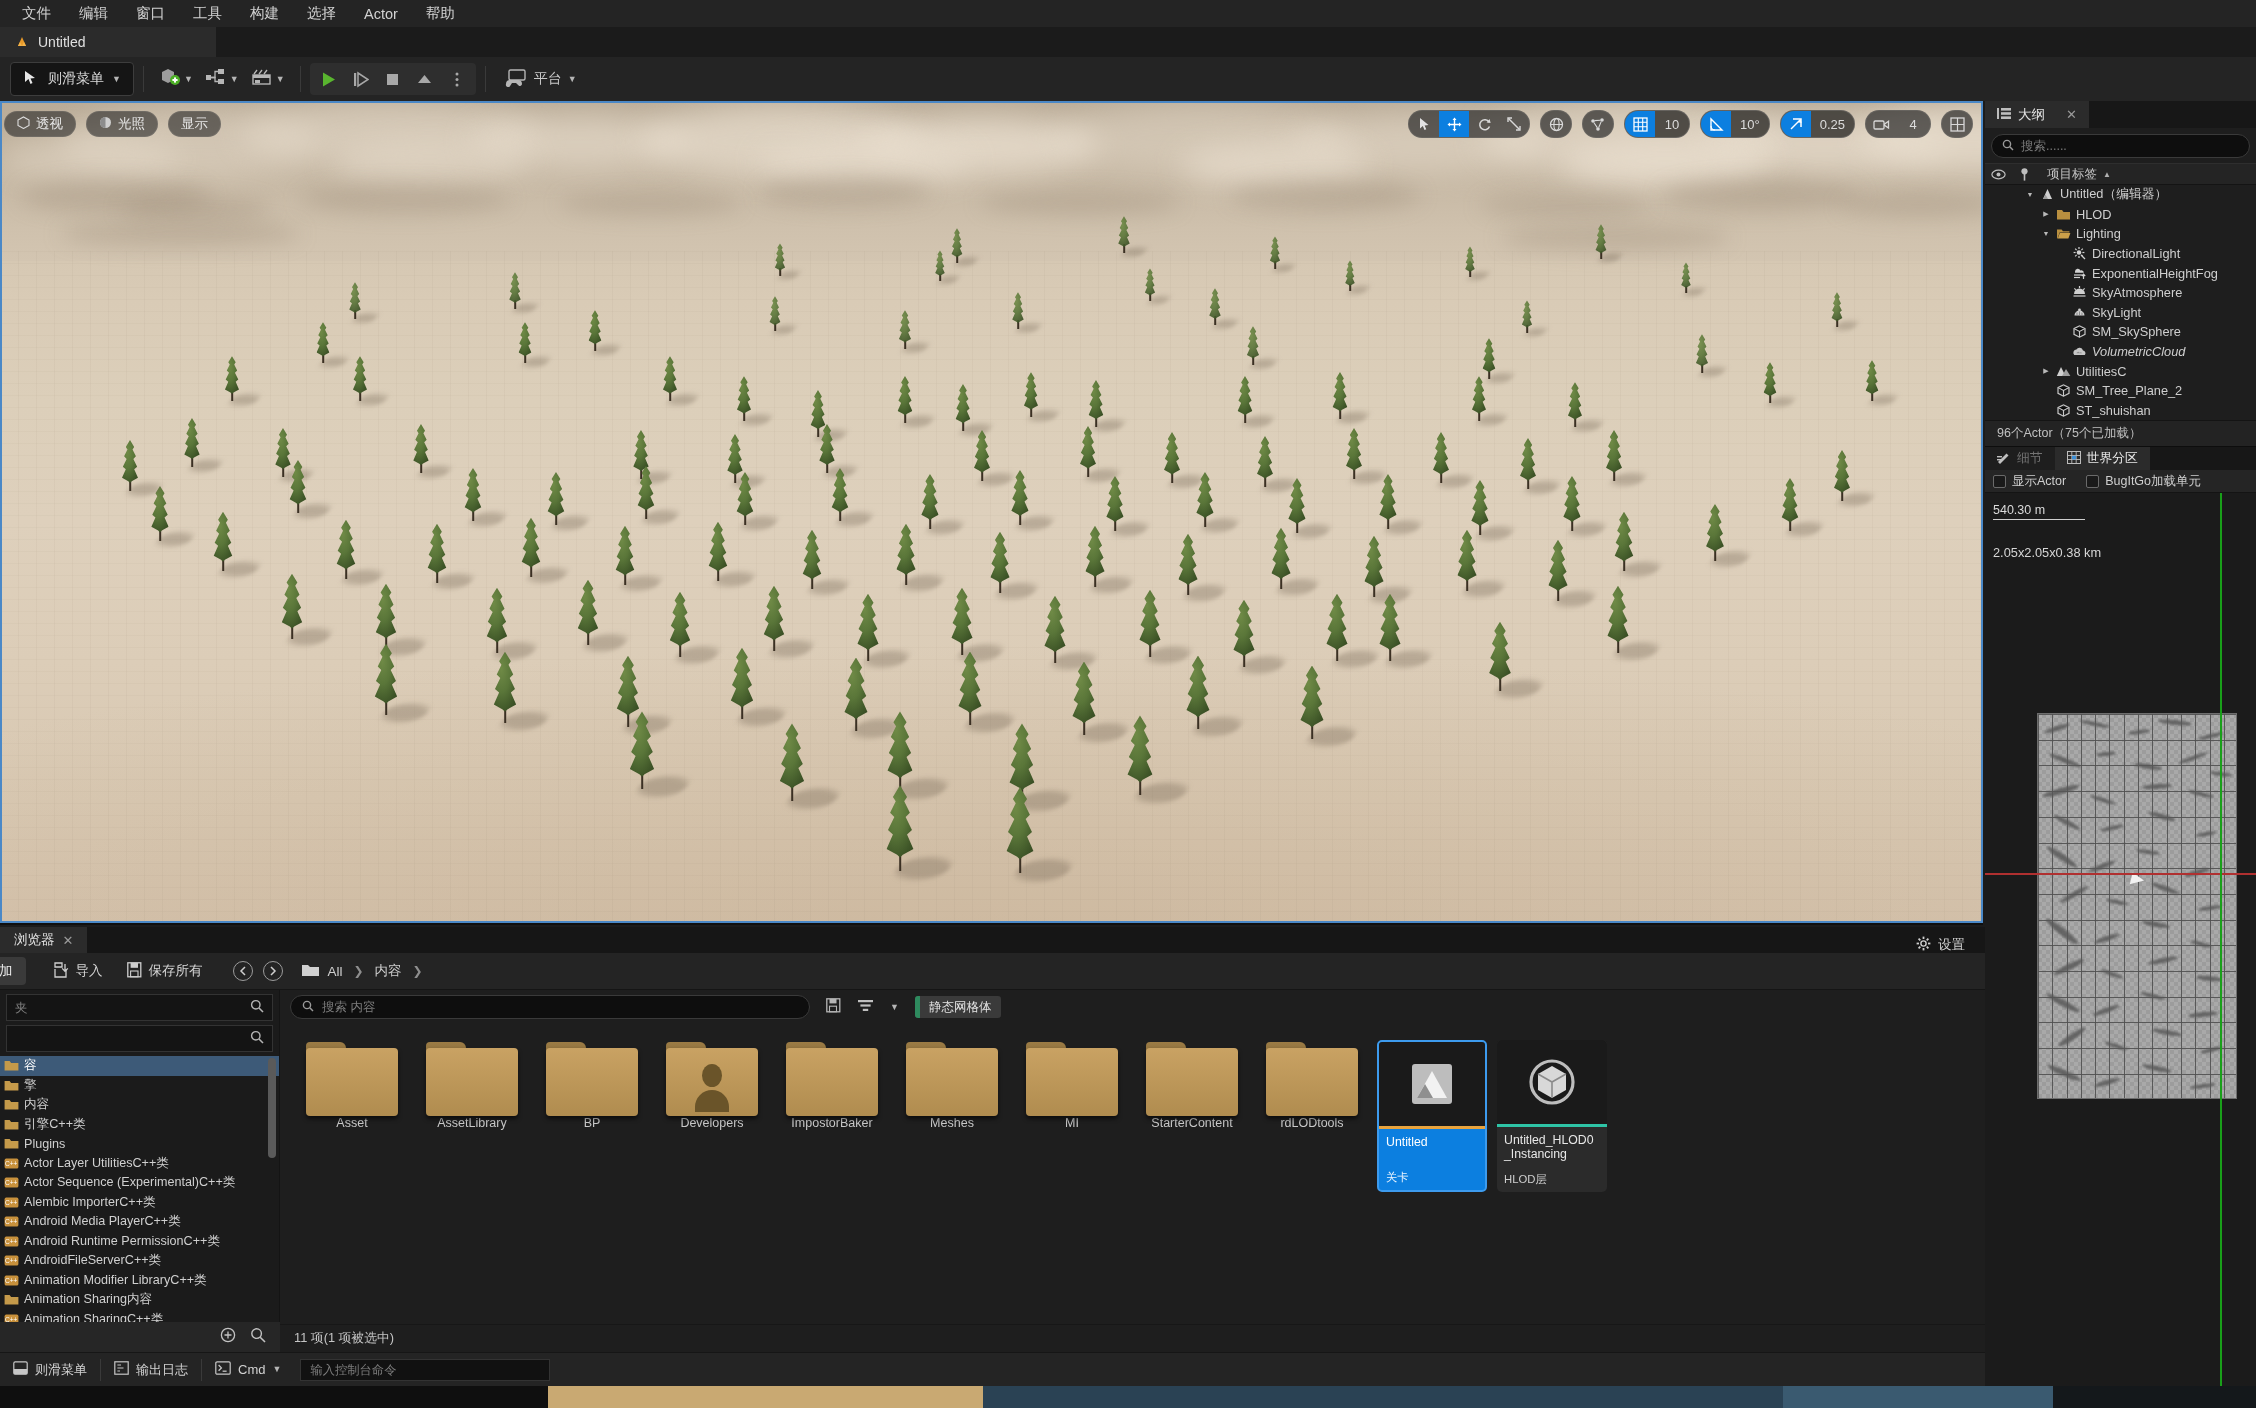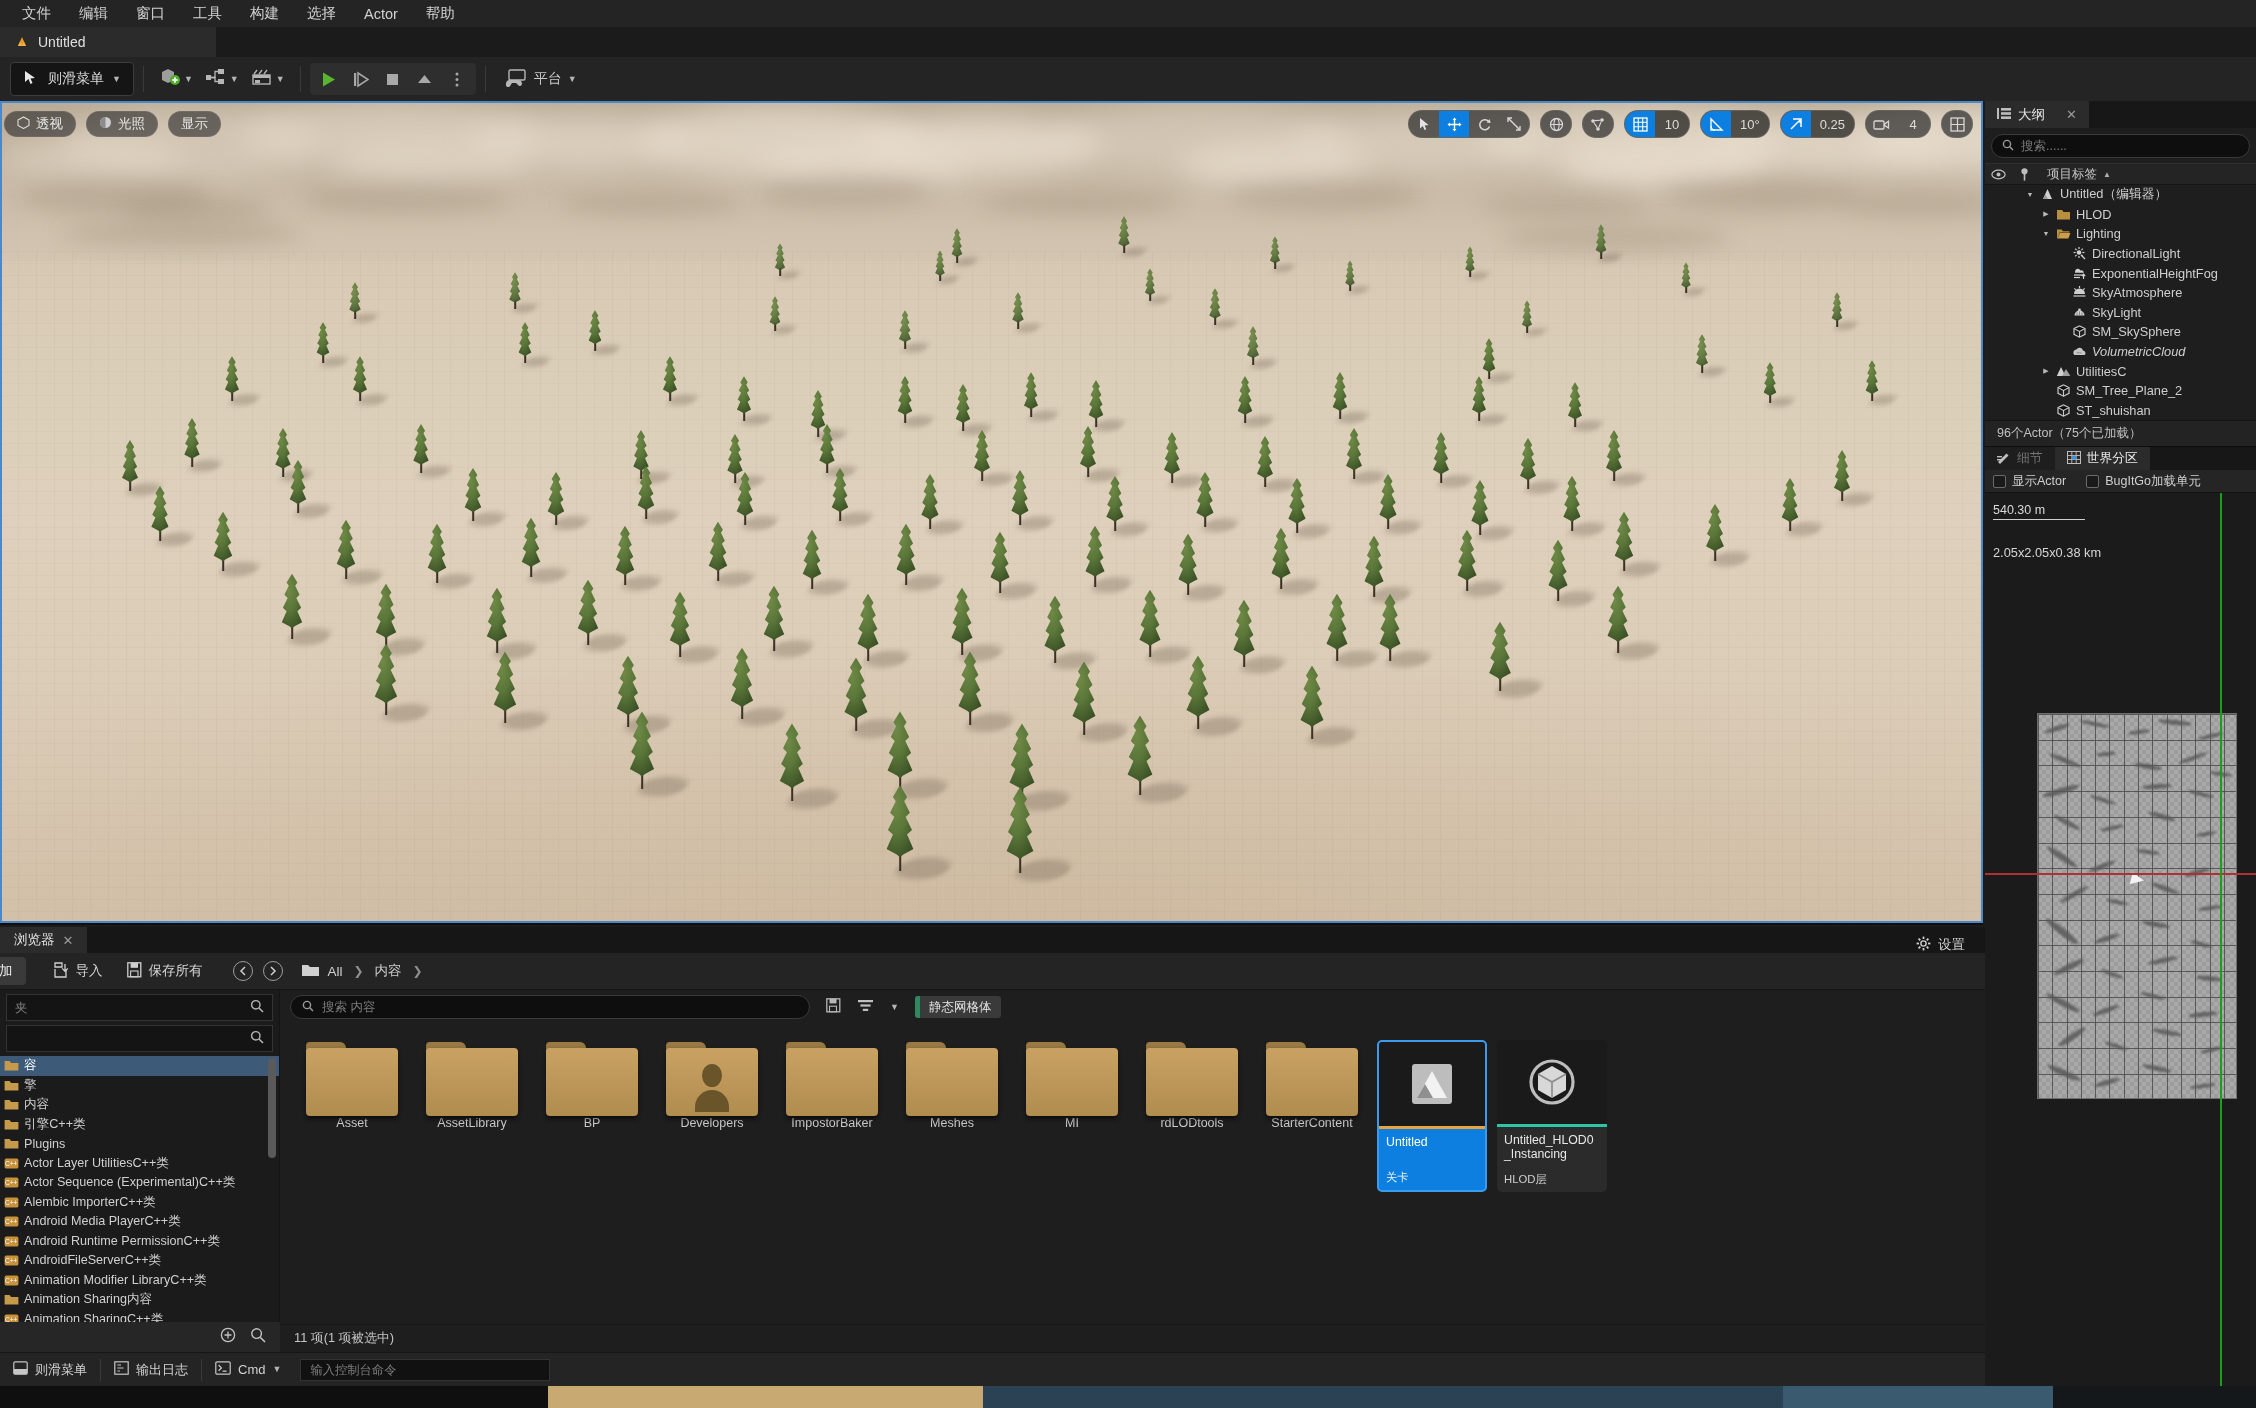--- a/index.html
+++ b/index.html
@@ -1805,28 +1805,28 @@
                 <div class="tab"></div>
                 <div class="back"></div>
               </div>
               <div class="tile-label">MI</div>
             </div>
             <div class="tile">
               <div class="folder-ic">
                 <div class="tab"></div>
                 <div class="back"></div>
               </div>
-              <div class="tile-label">rdLODtools</div>
+              <div class="tile-label">StarterContent</div>
             </div>
             <div class="tile">
               <div class="folder-ic">
                 <div class="tab"></div>
                 <div class="back"></div>
               </div>
-              <div class="tile-label">StarterContent</div>
+              <div class="tile-label">rdLODtools</div>
             </div>
             <div class="tile">
               <div class="asset-tile selected">
                 <div class="asset-thumb">
                   <svg width="52" height="48" viewBox="0 0 52 48">
                     <rect x="6" y="4" width="40" height="40" rx="3" fill="#bdbdbd"></rect>
                     <polygon points="26,11 41,38 11,38" fill="#f2f2f2"></polygon>
                     <polygon points="11,38 19,24 27,38" fill="#8f8f8f"></polygon>
                   </svg>
                 </div>

